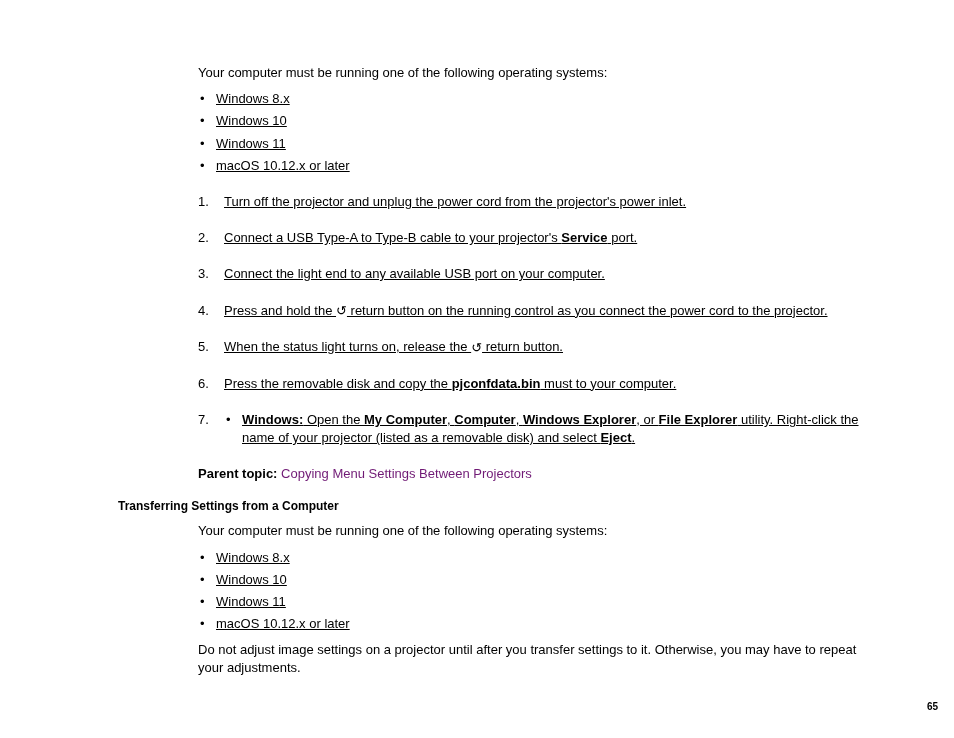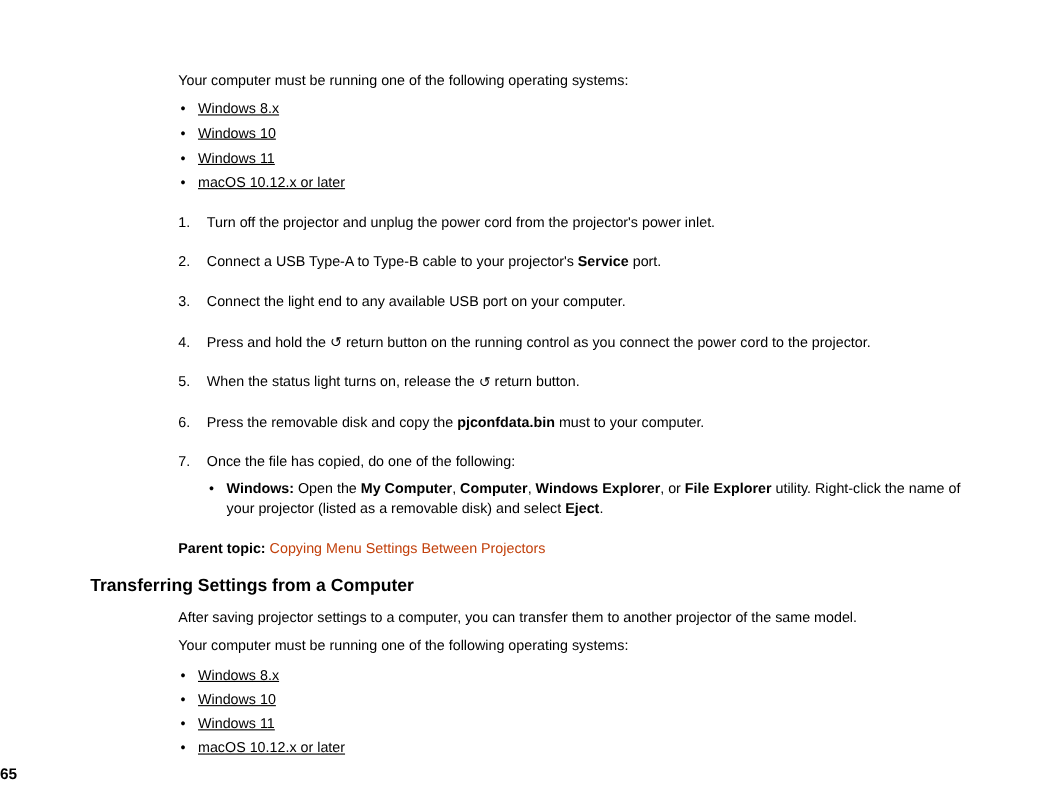--- a/index.html
+++ b/index.html
@@ -9,21 +9,21 @@
     color: #000;
     margin: 0;
     padding: 0;
     background: #fff;
   }
   .page {
     width: 954px;
     height: 738px;
     position: relative;
     box-sizing: border-box;
-    padding: 60px 70px 40px 82px;
+    padding: 60px 70px 40px 118px;
   }
   .content {
     margin-left: 80px;
   }
   p {
     margin: 4px 0 8px 0;
   }
   ul.bullet {
     list-style: none;
     padding: 0;
@@ -45,20 +45,21 @@
     list-style: none;
     counter-reset: step;
     padding: 0;
     margin: 4px 0 8px 0;
   }
   ol.steps > li {
     position: relative;
     padding-left: 26px;
     margin: 18px 0;
     counter-increment: step;
+    text-decoration: underline;
   }
   ol.steps > li::before {
     content: counter(step) ".";
     position: absolute;
     left: 0;
     top: 0;
   }
   ul.subbullet {
     list-style: none;
     padding: 0;
@@ -81,36 +82,36 @@
   .bold { font-weight: bold; }
   .icon-return {
     display: inline-block;
     font-size: 13px;
     vertical-align: middle;
   }
   .parent-topic-row {
     margin: 8px 0 12px 0;
   }
   .link {
-    color: #c2410c;
+    color: #701a75;
     cursor: pointer;
   }
   h2.section-heading {
-    font-size: 16px;
+    font-size: 12px;
     font-weight: bold;
     margin: 14px 0 8px 0;
     margin-left: 0;
   }
   .page-number {
     position: absolute;
     bottom: 24px;
     left: 0;
-    right: 0;
-    text-align: left;
-    font-size: 14px;
+    right: 16px;
+    text-align: right;
+    font-size: 10px;
     font-weight: bold;
   }
 </style>
 </head>
 <body>
 
 <div class="page">
 
   <div class="content">
     <p>Your computer must be running one of the following operating systems:</p>
@@ -122,41 +123,41 @@
     </ul>
 
     <ol class="steps">
       <li>Turn off the projector and unplug the power cord from the projector's power inlet.</li>
       <li><span>Connect a USB Type-A to Type-B cable to your projector's </span><span class="bold">Service</span><span> port.</span></li>
       <li>Connect the light end to any available USB port on your computer.</li>
       <li><span>Press and hold the </span><span class="icon-return">↺</span><span> return button on the running control as you connect the power cord to the projector.</span></li>
       <li><span>When the status light turns on, release the </span><span class="icon-return">↺</span><span> return button.</span>
       </li>
       <li><span>Press the removable disk and copy the </span><span class="bold">pjconfdata.bin</span><span> must to your computer.</span></li>
-      <li><span>Once the file has copied, do one of the following:</span>
+      <li>
         <ul class="subbullet">
           <li><span class="bold">Windows:</span><span> Open the </span><span class="bold">My Computer</span><span>, </span><span class="bold">Computer</span><span>, </span><span class="bold">Windows Explorer</span><span>, or </span><span class="bold">File Explorer</span><span> utility. Right-click the name of your projector (listed as a removable disk) and select </span><span class="bold">Eject</span><span>.</span></li>
         </ul>
       </li>
     </ol>
 
     <div class="parent-topic-row">
       <span class="bold">Parent topic:</span>
       <span> </span>
       <span class="link">Copying Menu Settings Between Projectors</span>
     </div>
   </div>
 
   <h2 class="section-heading">Transferring Settings from a Computer</h2>
 
   <div class="content">
-    <p>After saving projector settings to a computer, you can transfer them to another projector of the same model.</p>
     <p>Your computer must be running one of the following operating systems:</p>
     <ul class="bullet">
       <li>Windows 8.x</li>
       <li>Windows 10</li>
       <li>Windows 11</li>
       <li>macOS 10.12.x or later</li>
     </ul>
+    <p>Do not adjust image settings on a projector until after you transfer settings to it. Otherwise, you may have to repeat your adjustments.</p>
   </div>
 
   <div class="page-number">65</div>
 </div>
 
 </body></html>

